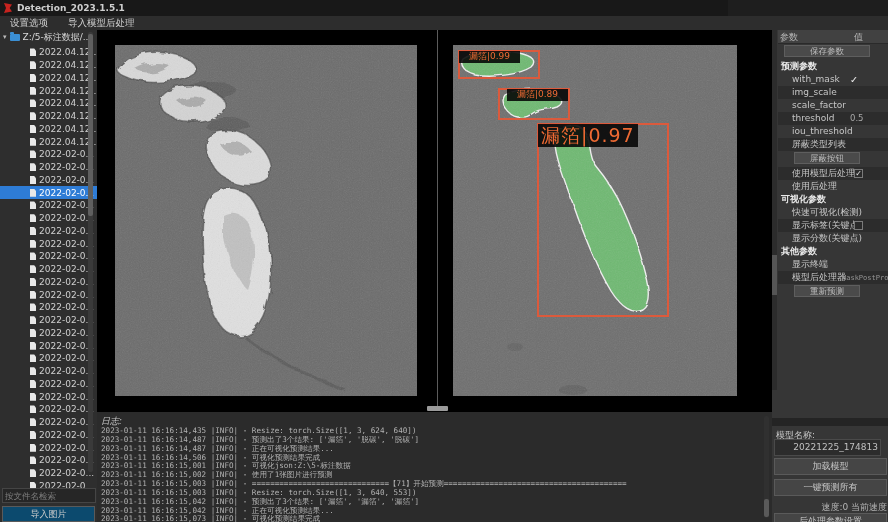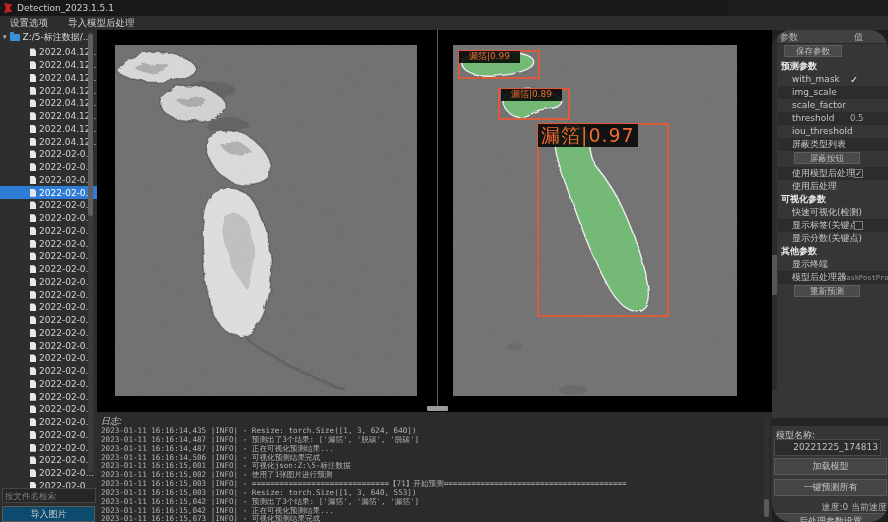--- a/index.html
+++ b/index.html
@@ -1,20 +1,20 @@
 <!DOCTYPE html>
 <html><head>
 <meta charset="utf-8">
 <style>
   html,body{margin:0;padding:0;background:#111;}
   .app{position:relative;width:888px;height:522px;background:#1e1e1e;overflow:hidden;
        font-family:"DejaVu Sans",sans-serif;-webkit-font-smoothing:antialiased;}
   
   .titlebar{position:absolute;left:0;top:0;width:728px;height:16px;background:#181818;
-            display:flex;align-items:center;gap:5px;padding-left:4px;box-sizing:border-box;}
+            display:flex;align-items:center;gap:5px;padding-left:4px;box-sizing:border-box;font-weight:bold;}
   .logo{width:8px;height:10px;background:#c6231f;clip-path:polygon(0 0,100% 15%,70% 50%,100% 85%,0 100%,25% 50%);}
   .title-text{font-size:9px;color:#cfcfcf;}
   .menubar{position:absolute;left:0;top:16px;width:888px;height:14px;background:#2d2d2d;
            display:flex;align-items:center;}
   .menu-item{font-size:9.5px;color:#d2d2d2;padding:0 10px;height:14px;line-height:14px;}
   
   .tree-panel{position:absolute;left:0;top:30px;width:97px;height:492px;background:#2e2e2e;overflow:hidden;}
   .tree-root{display:flex;align-items:center;height:14px;padding-left:3px;font-size:9px;color:#dadada;gap:3px;}
   .tw-arrow{font-size:7px;color:#bbb;}
   .folder-icon{width:10px;height:7px;background:#3b8fd4;border-radius:1px;position:relative;flex:0 0 auto;}
@@ -45,39 +45,39 @@
   .det-label.small{font-size:9px;padding:1px 10px;}
   .det-label.big{font-size:19px;padding:1px 3px;letter-spacing:1px;}
   
   .log{position:absolute;left:0;top:382px;width:675px;height:110px;background:#2b2b2b;overflow:hidden;}
   .log-title{position:absolute;left:4px;top:3px;font-size:9px;color:#c8c8c8;font-style:italic;}
   .log-lines{position:absolute;left:4px;top:15px;width:658px;overflow:hidden;}
   .log-line{font-family:"DejaVu Sans Mono",monospace;font-size:7.6px;line-height:8.85px;color:#b2b2b2;white-space:nowrap;overflow:hidden;}
   .log-scroll{position:absolute;right:3px;top:4px;width:5px;height:102px;background:#303030;border-radius:2px;}
   .log-scroll-handle{position:absolute;left:0;bottom:1px;width:5px;height:18px;background:#5a5a5a;border-radius:2px;}
   
-  .params-panel{position:absolute;left:772px;top:30px;width:116px;height:492px;background:#363636;overflow:hidden;border-radius:19px;}
+  .params-panel{position:absolute;left:772px;top:30px;width:116px;height:492px;background:#363636;overflow:hidden;}
   .params-scroll{position:absolute;left:0;top:0;width:5px;height:360px;background:#2c2c2c;}
   .params-scroll-handle{position:absolute;left:0;top:225px;width:5px;height:40px;background:#555;}
   .params-header{position:absolute;left:6px;top:0;right:0;height:13px;background:#414141;border-bottom:1px solid #2a2a2a;font-size:9px;color:#bdbdbd;}
   .ph-param{position:absolute;left:2px;top:1px;}
   .ph-value{position:absolute;left:76px;top:1px;}
   .params-rows{position:absolute;left:6px;top:14px;right:0;}
   .p-row{position:relative;height:13px;font-size:9px;color:#c6c6c6;line-height:13px;padding-left:14px;box-sizing:border-box;white-space:nowrap;overflow:hidden;}
   .p-row.dark{background:#2c2c2c;}
   .p-section{height:13px;font-size:9px;font-weight:bold;color:#e9e9e9;line-height:13px;padding-left:3px;white-space:nowrap;}
   .p-val{position:absolute;left:72px;top:0;font-size:8.5px;color:#a8a8a8;}
   .p-val.check{color:#e8e8e8;font-size:9.5px;}
   .p-val.mono{left:64px;font-family:"DejaVu Sans Mono",monospace;font-size:7px;color:#959595;top:2px;line-height:11px;}
   .p-check{position:absolute;left:76px;top:2px;width:9px;height:9px;background:#2a2a2a;border:1px solid #7a7a7a;
            box-sizing:border-box;color:#e5e5e5;font-size:8px;line-height:7px;text-align:center;}
   .p-btnrow{height:14px;padding:1px 0;}
   .p-btn{display:block;margin-left:16px;width:66px;height:12px;background:#4a4a4a;border:1px solid #5e5e5e;
          color:#bcbcbc;font-size:8.5px;font-family:"DejaVu Sans",sans-serif;line-height:9px;padding:0;}
-  .p-btn.wide{margin-left:6px;width:58px;}
+  .p-btn.wide{margin-left:6px;width:86px;}
   .bottom-divider{position:absolute;left:0;top:388px;right:0;height:8px;background:#242424;}
   .model-label{position:absolute;left:4px;top:399px;font-size:9px;color:#c8c8c8;}
   .model-field{position:absolute;left:2px;top:409px;right:7px;height:15px;background:#2c2c2c;border:1px solid #4a4a4a;
                color:#c0c0c0;font-size:9px;line-height:15px;text-align:right;padding-right:2px;overflow:hidden;}
   .rp-btn{position:absolute;left:2px;right:1px;height:17px;background:#454545;border:1px solid #5a5a5a;
           color:#c6c6c6;font-size:9px;font-family:"DejaVu Sans",sans-serif;}
   .rp-btn.load{top:428px;}
   .rp-btn.predict-all{top:449px;}
   .rp-btn.postproc{top:483px;}
   .speed-text{position:absolute;left:0;right:1px;top:471px;font-size:9px;color:#b5b5b5;text-align:right;white-space:nowrap;overflow:hidden;}
@@ -306,21 +306,21 @@
             <path d="M10,14 C22,6 48,4 66,8 C80,11 84,16 78,22 C66,30 38,33 22,30 C12,27 6,20 10,14 Z" fill="rgba(110,198,114,0.85)" stroke="#f0f0f0" stroke-width="1.4"></path>
             <path d="M52,50 C62,44 82,42 96,47 C110,52 112,58 104,62 C94,66 88,62 80,68 C70,76 58,72 53,64 C49,58 49,54 52,50 Z" fill="rgba(110,198,114,0.85)" stroke="#f0f0f0" stroke-width="1.4"></path>
             <path d="M106,84 C116,78 130,80 134,90 C138,100 136,110 142,120 C152,132 162,146 170,164 C180,186 188,210 193,230 C198,248 198,260 190,265 C180,270 168,262 158,246 C146,226 134,198 124,170 C114,142 102,112 102,98 C102,90 102,88 106,84 Z" fill="rgba(110,198,114,0.85)" stroke="#f0f0f0" stroke-width="1.4"></path>
           </g>
           <rect x="0" y="0" width="284" height="351" filter="url(#noiseonly)"></rect>
         </svg>
         <div class="det-box" style="left:5px;top:5px;width:82px;height:29px;"></div>
         <div class="det-box" style="left:45px;top:43px;width:72px;height:32px;"></div>
         <div class="det-box" style="left:84px;top:78px;width:132px;height:194px;"></div>
         <div class="det-label small" style="left:6px;top:6px;">漏箔|0.99</div>
-        <div class="det-label small" style="left:48px;top:44px;">漏箔|0.89</div>
+        <div class="det-label small" style="left:54px;top:44px;">漏箔|0.89</div>
         <div class="det-label big" style="left:85px;top:79px;">漏箔|0.97</div>
       </div>
     </div>
 
     <div class="log">
       <div class="log-title">日志:</div>
       <div class="log-lines">
           <div class="log-line">2023-01-11 16:16:14,435 |INFO| - Resize: torch.Size([1, 3, 624, 640])</div>
           <div class="log-line">2023-01-11 16:16:14,487 |INFO| - 预测出了3个结果: ['漏箔', '脱碳', '脱碳']</div>
           <div class="log-line">2023-01-11 16:16:14,487 |INFO| - 正在可视化预测结果...</div>

